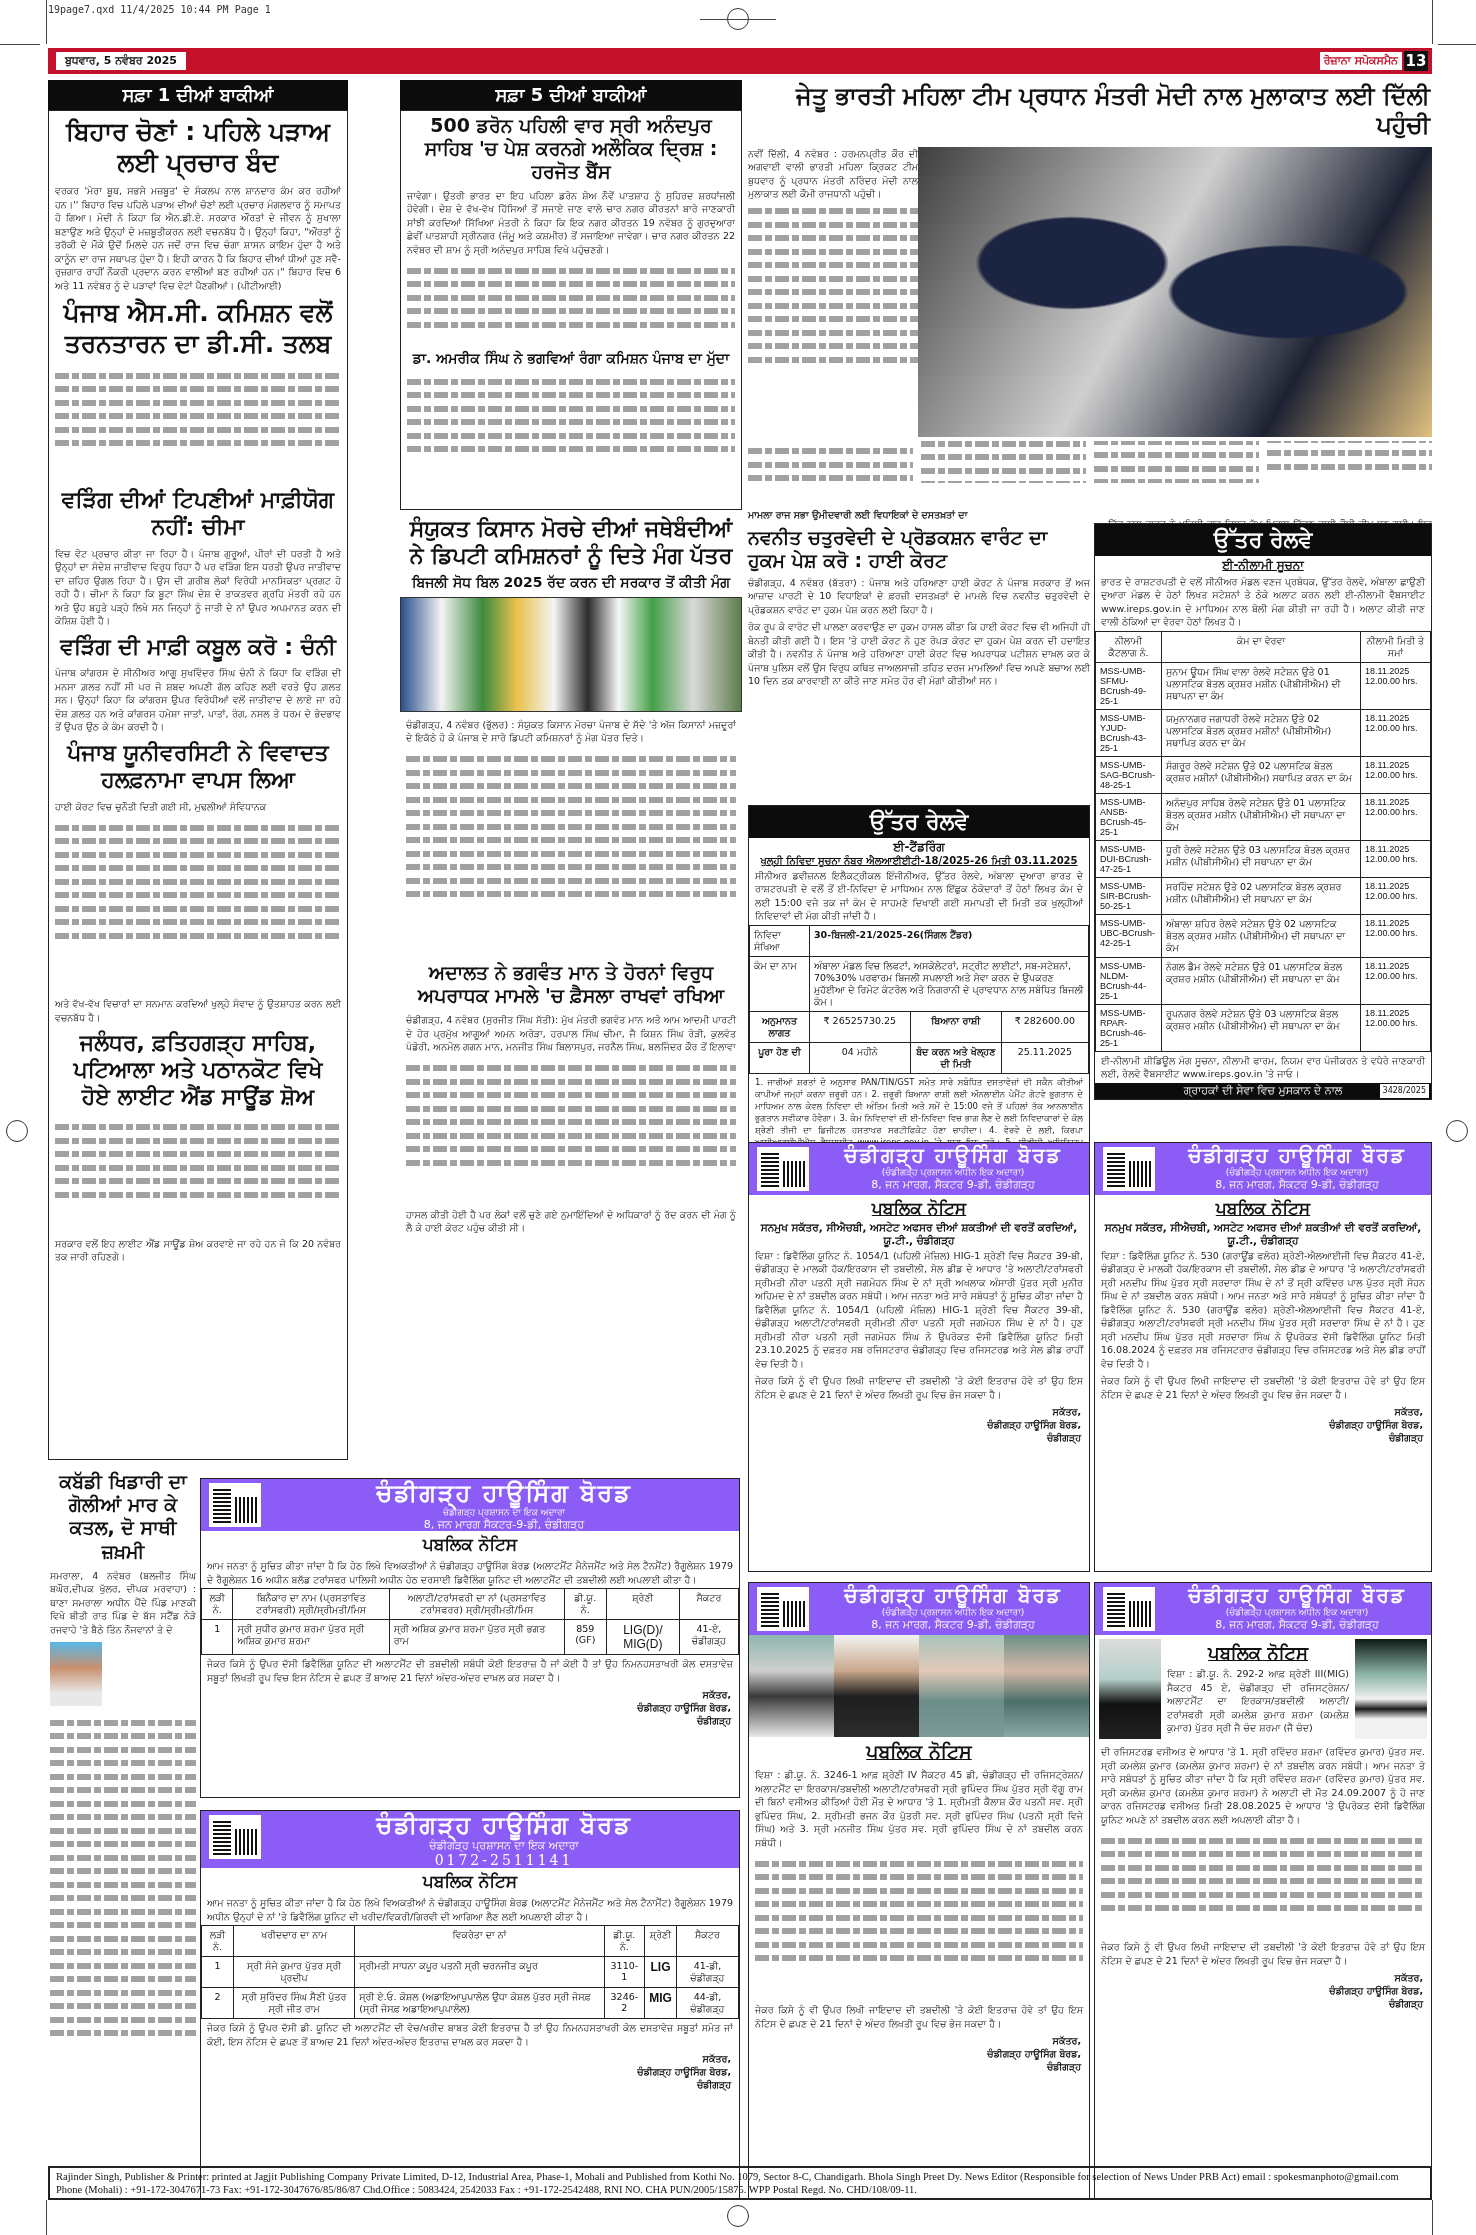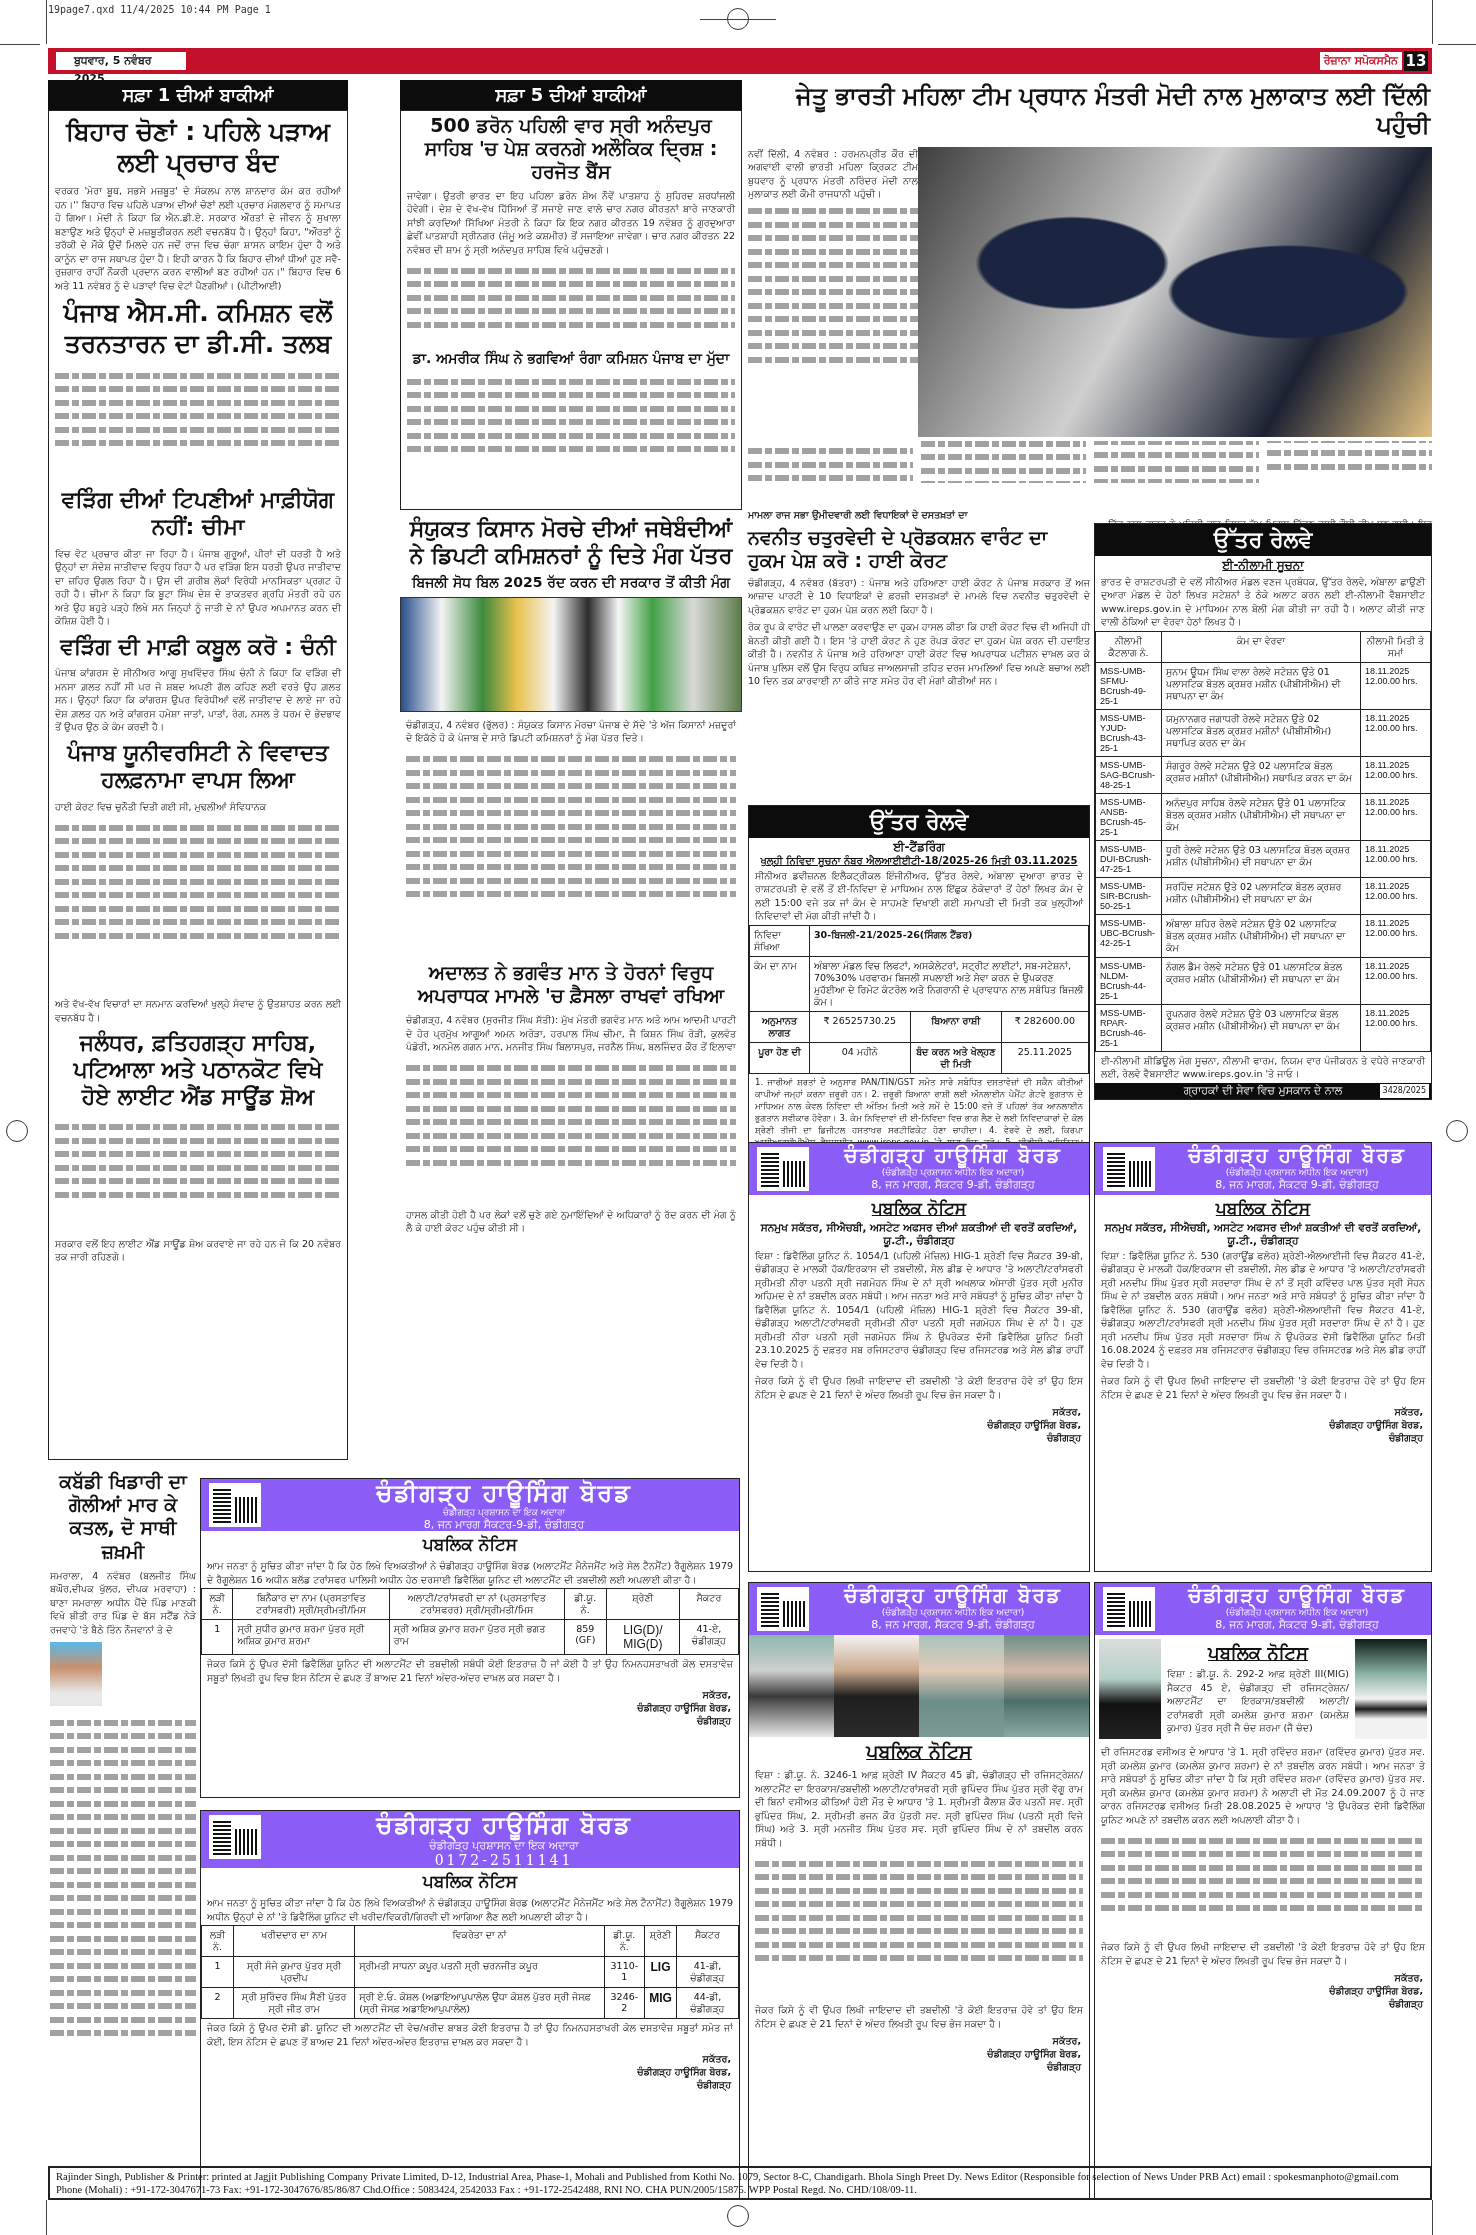--- a/index.html
+++ b/index.html
@@ -3,21 +3,21 @@
 <meta charset="utf-8">
 <style>
   * { box-sizing: border-box; margin: 0; padding: 0; }
   body { width: 1476px; height: 2235px; background: #fff; font-family: "DejaVu Sans", sans-serif; color: #111; position: relative; overflow: hidden; }
   .slug { position: absolute; left: 48px; top: 4px; font-family: "DejaVu Sans Mono", monospace; font-size: 10px; color: #333; }
   .crop-v { position: absolute; width: 1px; background: #444; }
   .crop-h { position: absolute; height: 1px; background: #444; }
   .reg { position: absolute; width: 22px; height: 22px; border: 1px solid #333; border-radius: 50%; }
   .page { position: absolute; left: 48px; top: 48px; width: 1384px; height: 2122px; }
   .masthead { position: absolute; left: 0; top: 0; width: 1384px; height: 26px; background: #c3102b; }
-  .date-box { position: absolute; left: 8px; top: 4px; width: 130px; height: 18px; background: #fff; font-size: 11px; font-weight: bold; line-height: 18px; padding-left: 18px; }
+  .date-box { position: absolute; left: 8px; top: 4px; width: 130px; height: 18px; background: #fff; font-size: 11px; font-weight: bold; line-height: 18px; padding-left: 9px; }
   .brand { position: absolute; right: 30px; top: 4px; height: 18px; background: #fff; color: #c3102b; font-size: 11px; font-weight: bold; padding: 0 4px; line-height: 18px; }
   .pageno { position: absolute; right: 4px; top: 3px; width: 24px; height: 20px; background: #111; color: #fff; font-weight: bold; font-size: 15px; text-align: center; line-height: 20px; }
   .col { position: absolute; }
   .section-bar { background: #0c0c0c; color: #fff; text-align: center; font-size: 18px; font-weight: bold; height: 30px; line-height: 30px; }
   .boxed { border: 1px solid #222; }
   .hl { font-weight: bold; text-align: center; line-height: 1.22; }
   .hl-xl { font-size: 25px; }
   .hl-l { font-size: 22px; }
   .hl-m { font-size: 19px; }
   .body-text { font-size: 9.5px; line-height: 13.5px; text-align: justify; color: #222; padding: 2px 6px; }

